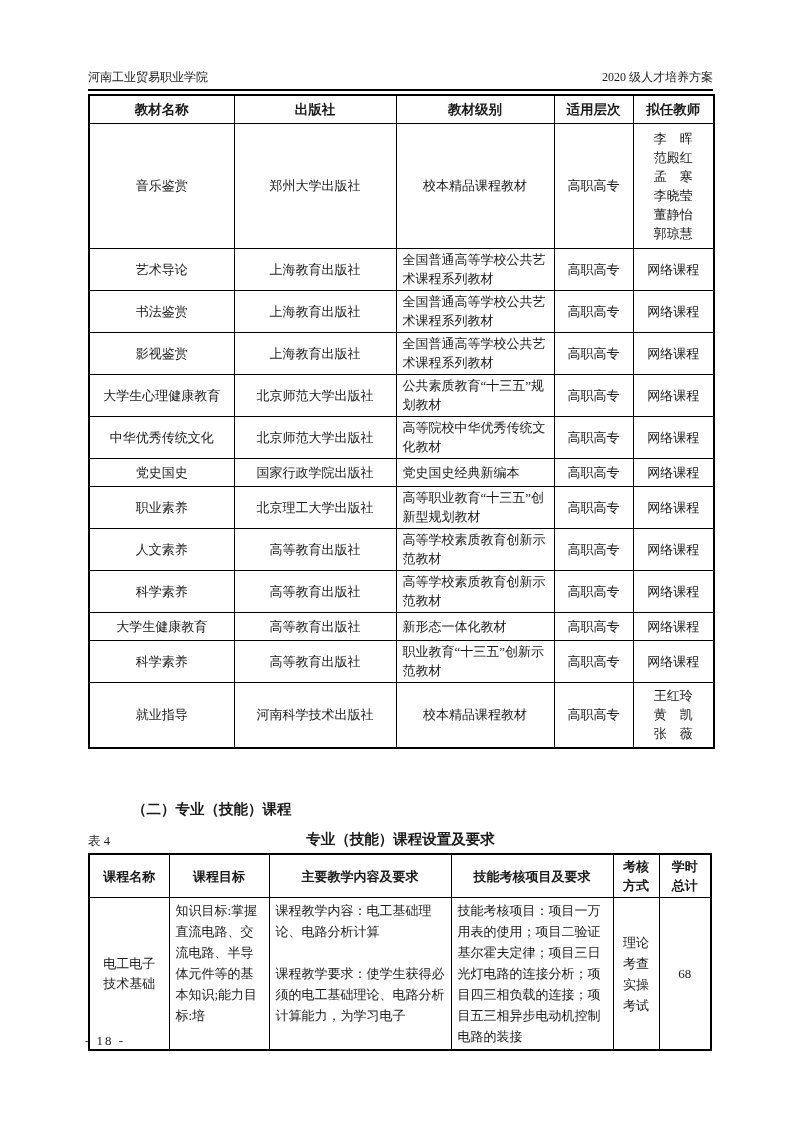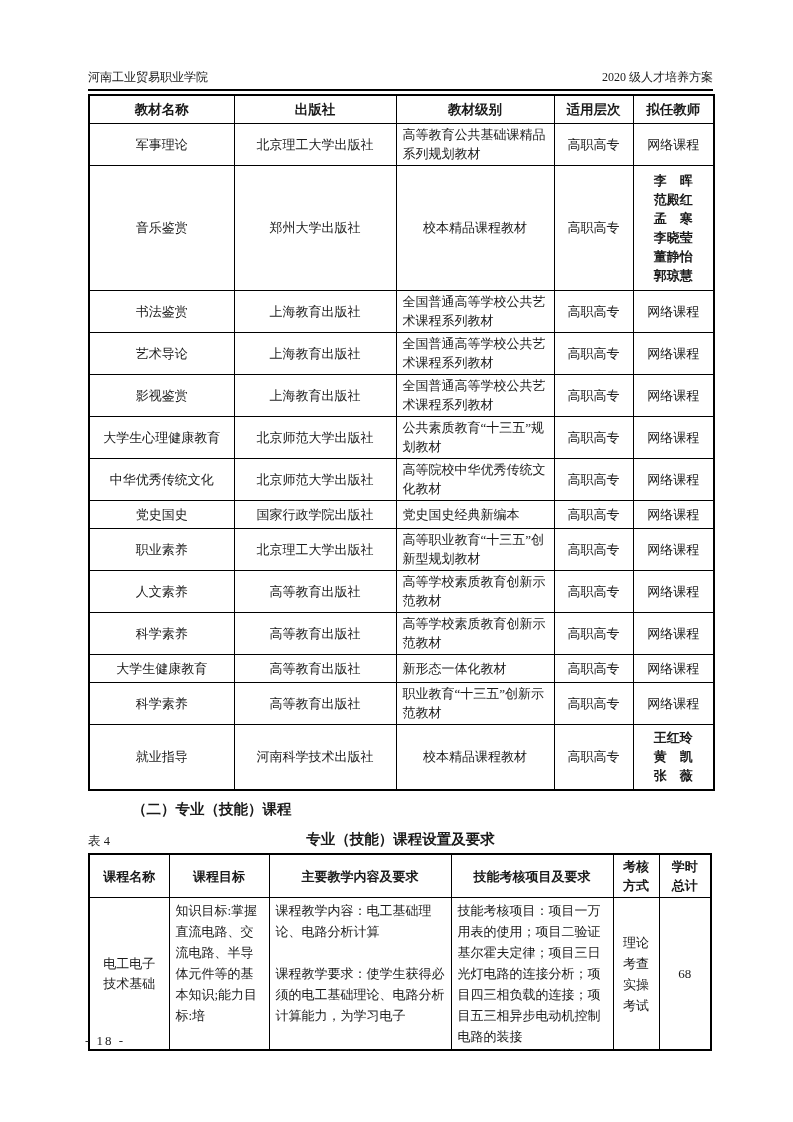--- a/index.html
+++ b/index.html
@@ -10,21 +10,21 @@
   .header-rule{position:absolute;left:88px;top:89px;width:625px;height:2px;background:#000;}
 
   table{border-collapse:collapse;table-layout:fixed;}
   .t1{position:absolute;left:88px;top:94px;width:625px;border:2px solid #000;}
   .t1 th,.t1 td{border:1px solid #000;font-size:13px;line-height:19px;
                 padding:1px 6px;vertical-align:middle;overflow:hidden;}
   .t1 th{font-weight:bold;text-align:center;font-size:13.5px;}
   .h28{height:28px}.h42{height:42px}.h66{height:66px}.h125{height:125px}
   .c{text-align:center}
   .lv{text-align:left}
-  .pre{white-space:pre-line;line-height:20px;font-weight:bold;}
+  .pre{white-space:pre-line;line-height:20px;}
 
   .section-heading{position:absolute;left:132px;top:800px;font-size:14.5px;font-weight:bold;}
   .t4-label{position:absolute;left:88px;top:833px;font-size:12.5px;}
   .t4-title{position:absolute;left:88px;top:830px;width:625px;text-align:center;
             font-size:14.5px;font-weight:bold;}
 
   .t2{position:absolute;left:88px;top:853px;width:622px;border:2px solid #000;}
   .t2 th,.t2 td{border:1px solid #000;font-size:13px;overflow:hidden;}
   .t2 th{font-weight:bold;text-align:center;line-height:19px;padding:2px 2px;vertical-align:middle;}
   .t2 tr.hdr{height:42px}
@@ -60,48 +60,41 @@
     <thead>
       <tr class="h28">
         <th>教材名称</th>
         <th>出版社</th>
         <th>教材级别</th>
         <th>适用层次</th>
         <th>拟任教师</th>
       </tr>
     </thead>
     <tbody>
-      <tr class="h42">
-        <td class="c">军事理论</td>
-        <td class="c">北京理工大学出版社</td>
-        <td class="lv">高等教育公共基础课精品系列规划教材</td>
-        <td class="c">高职高专</td>
-        <td class="c">网络课程</td>
-      </tr>
       <tr class="h125">
         <td class="c">音乐鉴赏</td>
         <td class="c">郑州大学出版社</td>
         <td class="c">校本精品课程教材</td>
         <td class="c">高职高专</td>
         <td class="c pre">李　晖
 范殿红
 孟　寒
 李晓莹
 董静怡
 郭琼慧</td>
       </tr>
       <tr class="h42">
-        <td class="c">书法鉴赏</td>
+        <td class="c">艺术导论</td>
         <td class="c">上海教育出版社</td>
         <td class="lv">全国普通高等学校公共艺术课程系列教材</td>
         <td class="c">高职高专</td>
         <td class="c">网络课程</td>
       </tr>
       <tr class="h42">
-        <td class="c">艺术导论</td>
+        <td class="c">书法鉴赏</td>
         <td class="c">上海教育出版社</td>
         <td class="lv">全国普通高等学校公共艺术课程系列教材</td>
         <td class="c">高职高专</td>
         <td class="c">网络课程</td>
       </tr>
       <tr class="h42">
         <td class="c">影视鉴赏</td>
         <td class="c">上海教育出版社</td>
         <td class="lv">全国普通高等学校公共艺术课程系列教材</td>
         <td class="c">高职高专</td>

